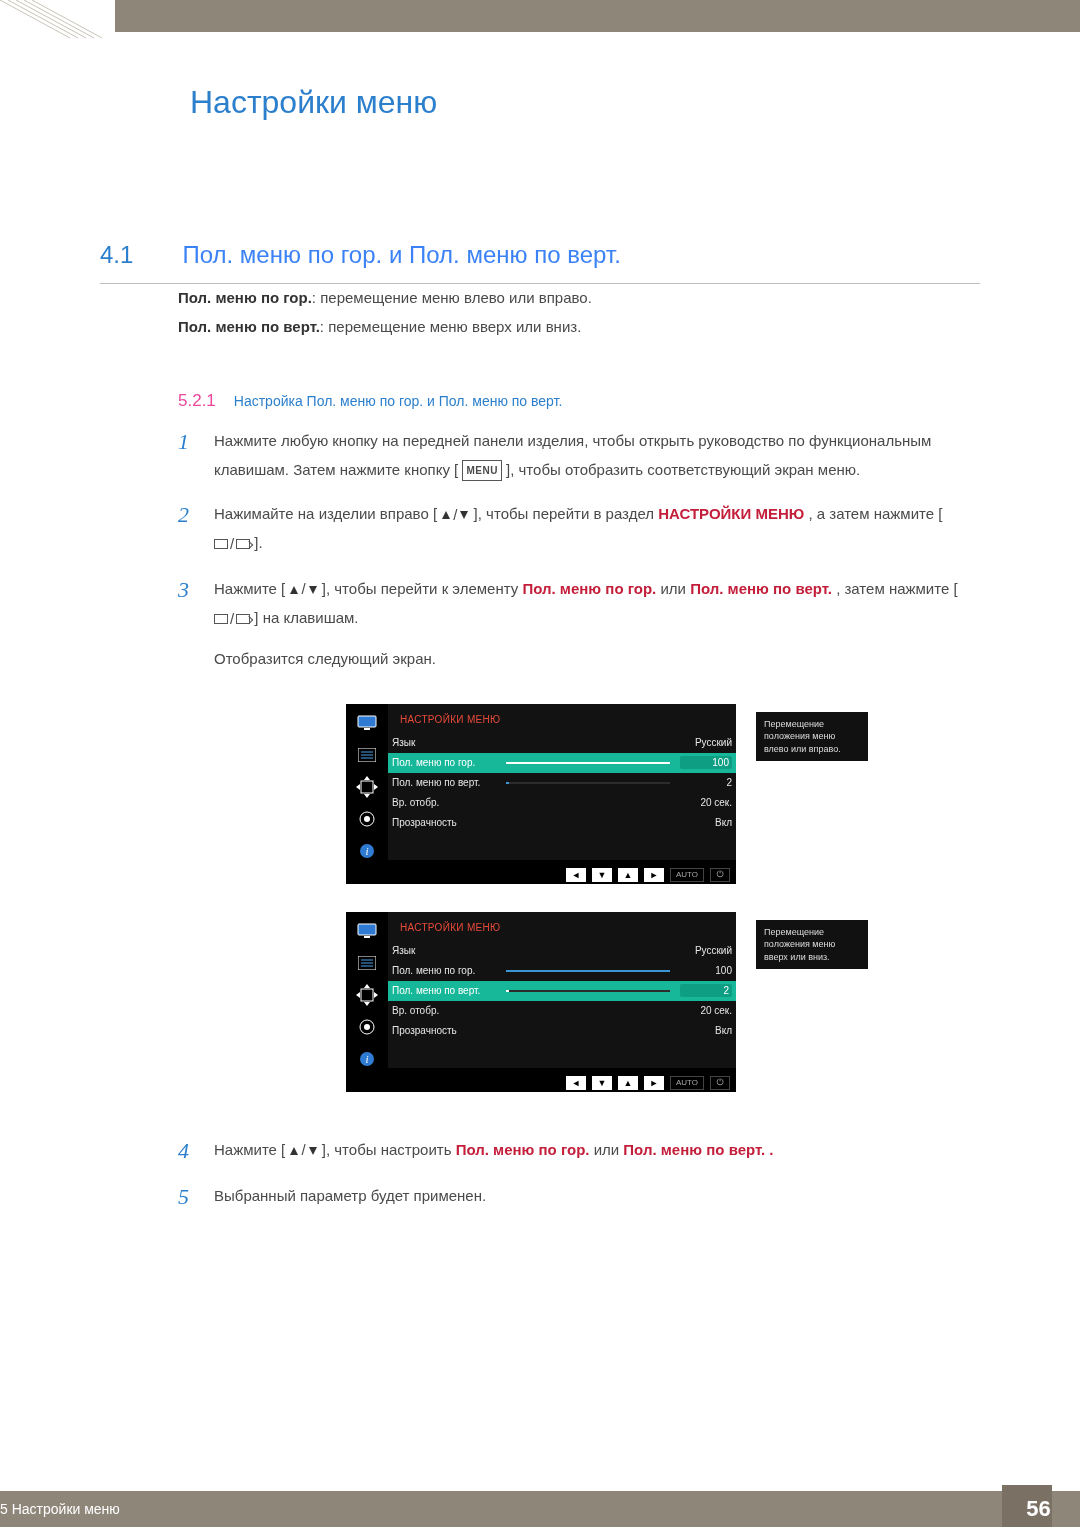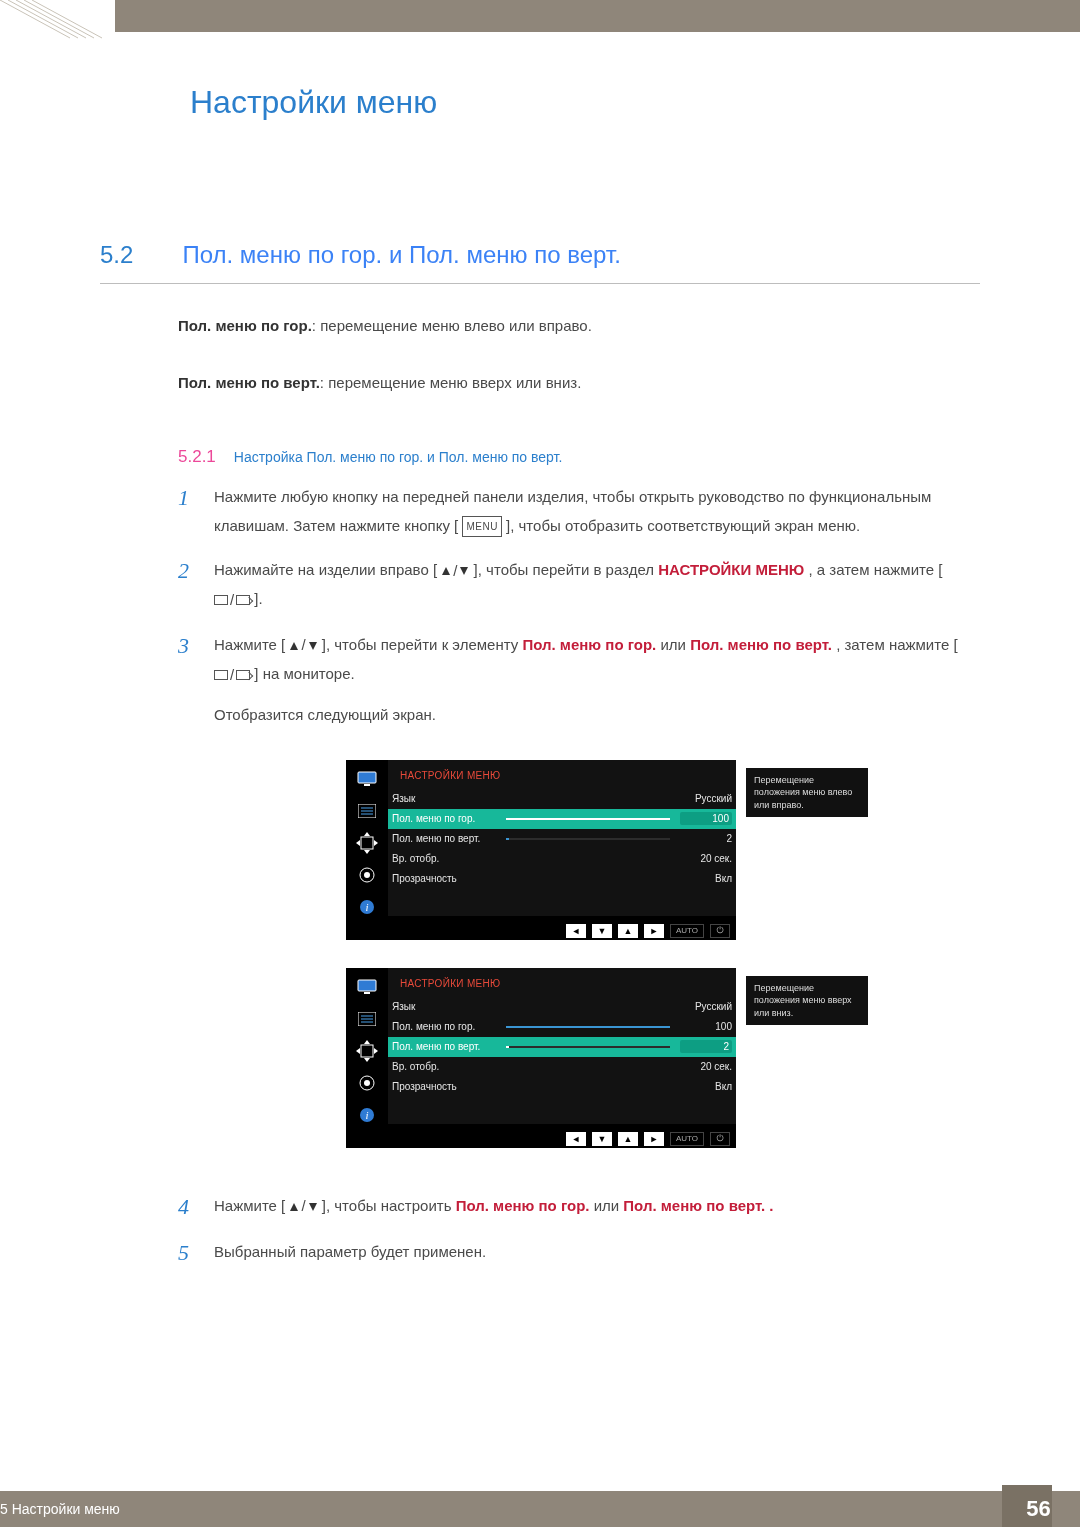--- a/index.html
+++ b/index.html
@@ -8,21 +8,21 @@
   .corner-deco { position: absolute; top: 0; left: 0; width: 120px; height: 40px; overflow: hidden; }
   .corner-deco svg { display: block; }
   .header-bar { height: 32px; background: #8f867a; margin-left: 115px; }
   .chapter-title { color: #2b7fcc; font-size: 32px; font-weight: 500; margin: 52px 0 0 190px; }
   .content { margin: 0 100px 0 100px; }
   .section { margin-top: 120px; }
   .section-num { color: #2b7fcc; font-size: 24px; display: inline-block; width: 78px; vertical-align: top; }
   .section-title { color: #3b82f6; font-size: 24px; font-weight: 500; display: inline-block; }
   .sec-line { border: none; border-bottom: 1px solid #bdbdbd; margin: 14px 0 0 0; }
   .body-text { margin-left: 78px; font-size: 15px; color: #4a4a4a; line-height: 1.9; }
-  .body-text p { margin-top: 28px; }
+  .body-text p { }
   .body-text .bold { font-weight: 700; color: #333; }
   .sub-line { margin: 50px 0 16px 78px; display: flex; align-items: baseline; gap: 18px; }
   .sub-num { color: #ec4899; font-size: 17px; font-weight: 500; }
   .sub-title { color: #2b7fcc; font-size: 14px; font-weight: 500; }
   .steps { margin-left: 78px; }
   .step { display: flex; margin-top: 16px; font-size: 15px; color: #4a4a4a; line-height: 1.9; }
   .step-num { color: #2b7fcc; font-style: italic; font-family: Georgia, serif; font-size: 22px; width: 36px; flex: 0 0 36px; line-height: 1.4; }
   .step-text { flex: 1; }
   .highlight { color: #c31e3a; font-weight: 700; }
   .osd-wrap { margin: 30px 0 0 246px; }
@@ -33,33 +33,33 @@
   .osd-main { flex: 1; background: #121212; padding: 10px 0 14px 0; position: relative; }
   .osd-header { color: #e84a3a; font-size: 10px; padding: 0 12px 8px 12px; letter-spacing: .3px; }
   .osd-row { display: flex; align-items: center; padding: 3px 4px; font-size: 10px; color: #e6e6e6; height: 20px; }
   .osd-row.sel { background: #17b89a; color: #fff; }
   .osd-row .lbl { width: 110px; }
   .osd-row .bar { flex: 1; height: 2px; background: #2c2c2c; position: relative; margin: 0 10px 0 4px; }
   .osd-row .bar .fill { position: absolute; left: 0; top: 0; bottom: 0; background: #3a95d2; }
   .osd-row.sel .bar .fill { background: #fff; }
   .osd-row .val { width: 52px; text-align: right; font-size: 10px; }
   .osd-row.sel .val.badge { background: #0d9e83; padding: 1px 3px; border-radius: 2px; }
-  .osd-desc { position: absolute; right: -132px; top: 8px; width: 122px; background: #111; color: #ddd; font-size: 9px; padding: 6px 8px; line-height: 1.4; }
+  .osd-desc { position: absolute; right: -132px; top: 8px; width: 112px; background: #111; color: #ddd; font-size: 9px; padding: 6px 8px; line-height: 1.4; }
   .osd-outer { position: relative; display: inline-block; }
   .osd-ctrl { display: flex; justify-content: flex-end; margin-top: 4px; gap: 6px; padding: 4px 6px 2px 6px; }
   .cbtn { width: 20px; height: 14px; background: #fff; color: #000; font-size: 9px; display: flex; align-items: center; justify-content: center; }
   .cbtn.dark { background: #000; color: #aaa; border: 1px solid #444; width: 34px; font-size: 8px; }
   .cbtn.dark2 { background: #000; color: #aaa; border: 1px solid #444; }
   .footer { position: absolute; bottom: 0; left: 0; right: 0; height: 36px; background: #8f867a; color: #fff; display: flex; justify-content: space-between; align-items: center; padding-right: 28px; font-size: 14px; }
   .footer .pg { background: #7a7164; width: 50px; height: 48px; display: flex; align-items: center; justify-content: center; font-size: 22px; font-weight: 700; margin-left: 14px; padding-left: 23px; }
   .btn-inline { display: inline-flex; align-items: center; vertical-align: middle; gap: 2px; }
   .rect-icon { display:inline-block; width:14px; height:10px; border:1px solid #555; vertical-align: middle; }
   .rect-icon2 { display:inline-block; width:14px; height:10px; border:1px solid #555; vertical-align: middle; position:relative; }
   .rect-icon2::after{ content:""; position:absolute; right:-3px; top:2px; width:5px; height:5px; border-right:1px solid #555; border-top:1px solid #555; transform:rotate(45deg); }
-  .menu-btn { display:inline-block; border:1px solid #555; font-size:10px; padding:0 3px; font-weight:400; letter-spacing:.5px; vertical-align: middle; }
+  .menu-btn { display:inline-block; border:1px solid #555; font-size:10px; padding:0 3px; font-weight:700; letter-spacing:.5px; vertical-align: middle; }
 </style>
 </head>
 <body>
 
 <div class="page">
   <div class="corner-deco">
     <svg width="120" height="40">
         <g stroke="#c9c3b8" stroke-width="1">
       <line x1="0" y1="0" x2="70" y2="38"></line>
           <line x1="8" y1="0" x2="78" y2="38"></line>
@@ -67,21 +67,21 @@
           <line x1="24" y1="0" x2="94" y2="38"></line>
       <line x1="32" y1="0" x2="102" y2="38"></line>
     </g>
       </svg>
   </div>
   <div class="header-bar"></div>
   <div class="chapter-title">Настройки меню</div>
 
   <div class="content">
     <div class="section">
-      <span class="section-num">5.2</span>
+      <span class="section-num">4.1</span>
       <span class="section-title">Пол. меню по гор. и Пол. меню по верт.</span>
       <hr class="sec-line">
       <div class="body-text">
         <p><span class="bold">Пол. меню по гор.</span><span>: перемещение меню влево или вправо.</span></p>
         <p><span class="bold">Пол. меню по верт.</span><span>: перемещение меню вверх или вниз.</span></p>
       </div>
 
       <div class="sub-line">
         <span class="sub-num">5.2.1</span>
         <span class="sub-title">Настройка Пол. меню по гор. и Пол. меню по верт.</span>
@@ -126,21 +126,21 @@
                 </svg>/<svg width="10" height="10">
                   <polygon points="1,1 9,1 5,9" fill="#333"></polygon>
                 </svg>
             </span>
             <span>], чтобы перейти к элементу </span>
             <span class="highlight">Пол. меню по гор.</span>
             <span> или </span>
             <span class="highlight">Пол. меню по верт.</span>
             <span>, затем нажмите [</span>
             <span class="btn-inline"><span class="rect-icon"></span>/<span class="rect-icon2"></span></span>
-            <span>] на мониторе.</span>
+            <span>] на клавишам.</span>
             <div style="margin-top:12px;">Отобразится следующий экран.</div>
           </div>
         </div>
       </div>
 
       
       <div class="osd-wrap">
 
         
         <div class="osd-outer">

